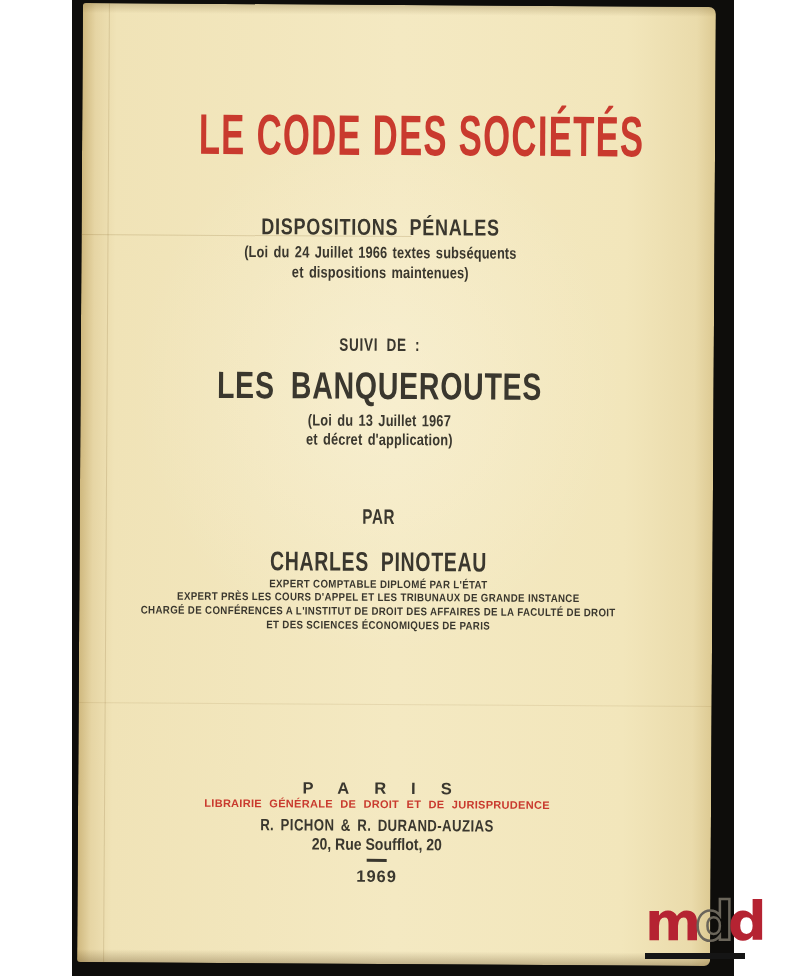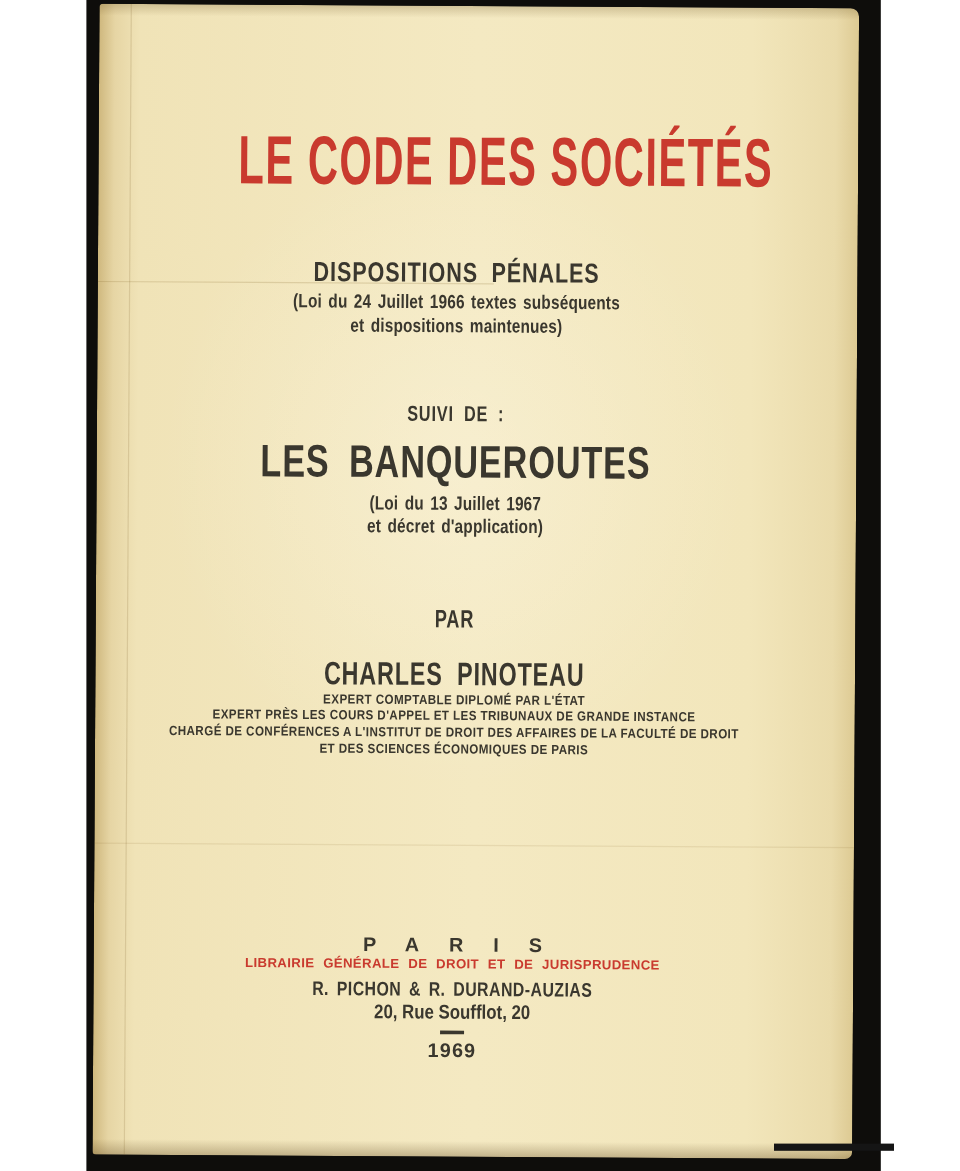--- a/index.html
+++ b/index.html
@@ -109,15 +109,16 @@
 
   <div class="abs ctext city">PARIS</div>
   <div class="abs ctext publine">LIBRAIRIE GÉNÉRALE DE DROIT ET DE JURISPRUDENCE</div>
   <div class="abs ctext pubnames">R. PICHON &amp; R. DURAND-AUZIAS</div>
   <div class="abs ctext address">20, Rue Soufflot, 20</div>
   <div class="abs divider"></div>
   <div class="abs ctext year">1969</div>
 </div>
 
 <div class="abs mdd">
+  <div class="mdd-letters"><span class="mdd-m">m</span><span class="mdd-d1">d</span><span class="mdd-d2">d</span></div>
   <div class="mdd-bar"></div>
   <div class="mdd-tagline">la mémoire du droit</div>
 </div>
 
 </body></html>

